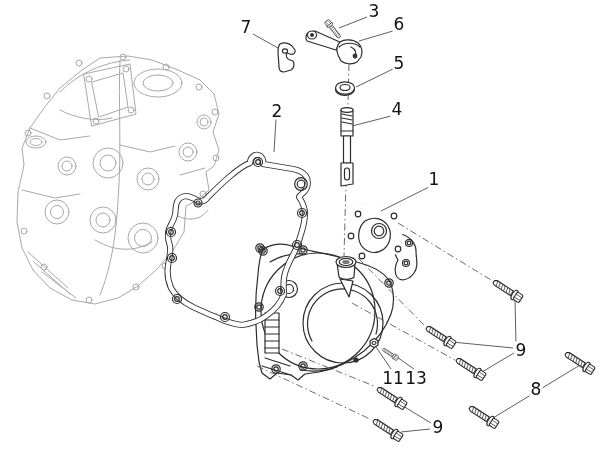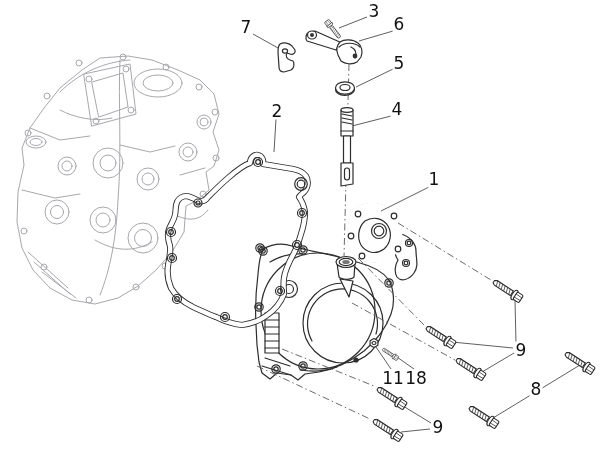--- a/index.html
+++ b/index.html
@@ -259,15 +259,15 @@
 <div class="callout" style="left:434px;top:179px">1</div>
 <div class="callout" style="left:277px;top:111px">2</div>
 <div class="callout" style="left:374px;top:11px">3</div>
 <div class="callout" style="left:397px;top:109px">4</div>
 <div class="callout" style="left:399px;top:63px">5</div>
 <div class="callout" style="left:399px;top:24px">6</div>
 <div class="callout" style="left:246px;top:27px">7</div>
 <div class="callout" style="left:536px;top:389px">8</div>
 <div class="callout" style="left:521px;top:350px">9</div>
 <div class="callout" style="left:438px;top:427px">9</div>
-<div class="callout" style="left:416px;top:378px">18</div>
+<div class="callout" style="left:416px;top:378px">13</div>
 <div class="callout" style="left:393px;top:378px">11</div>
 </div>
 
 </body></html>

